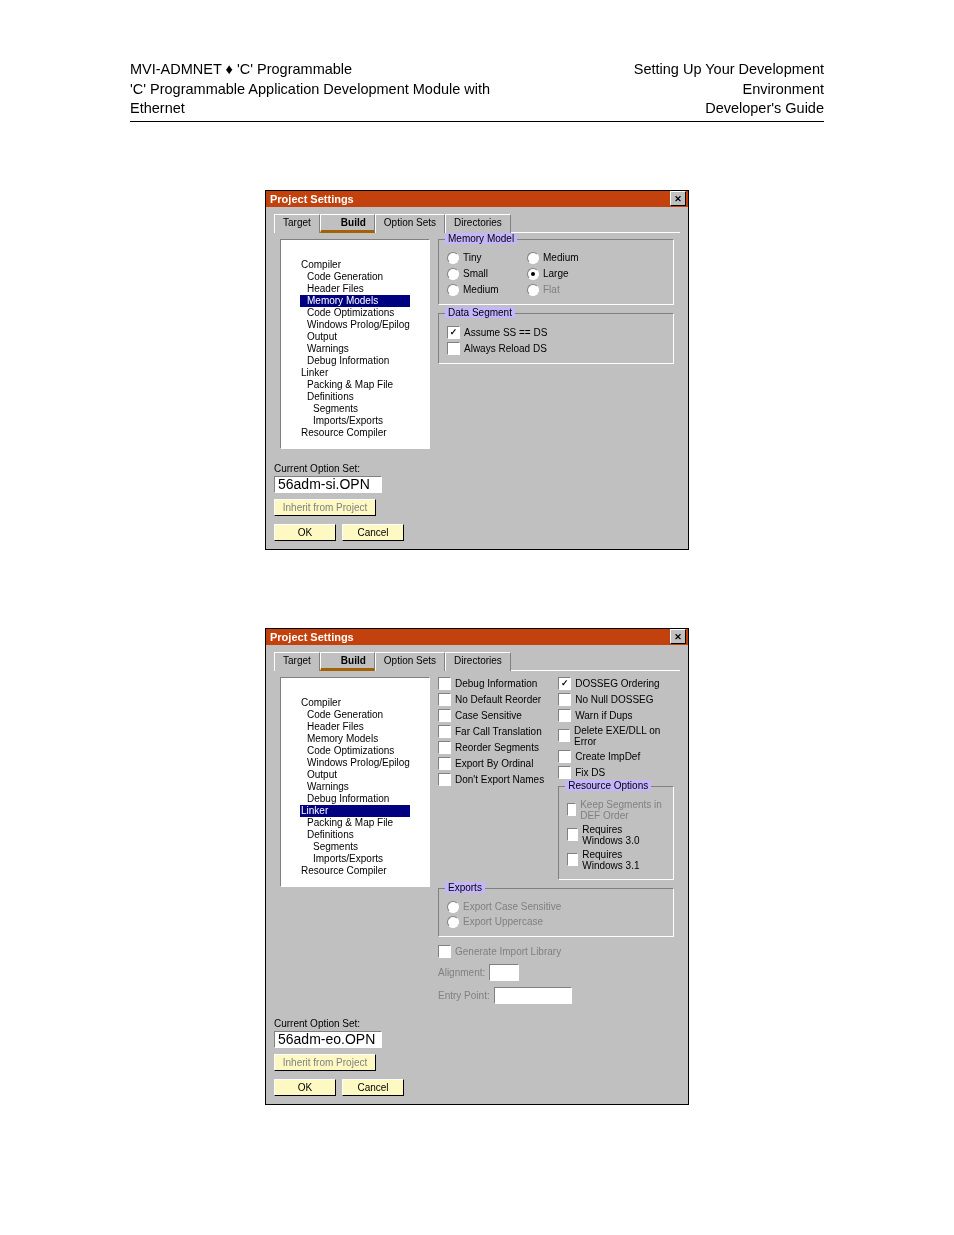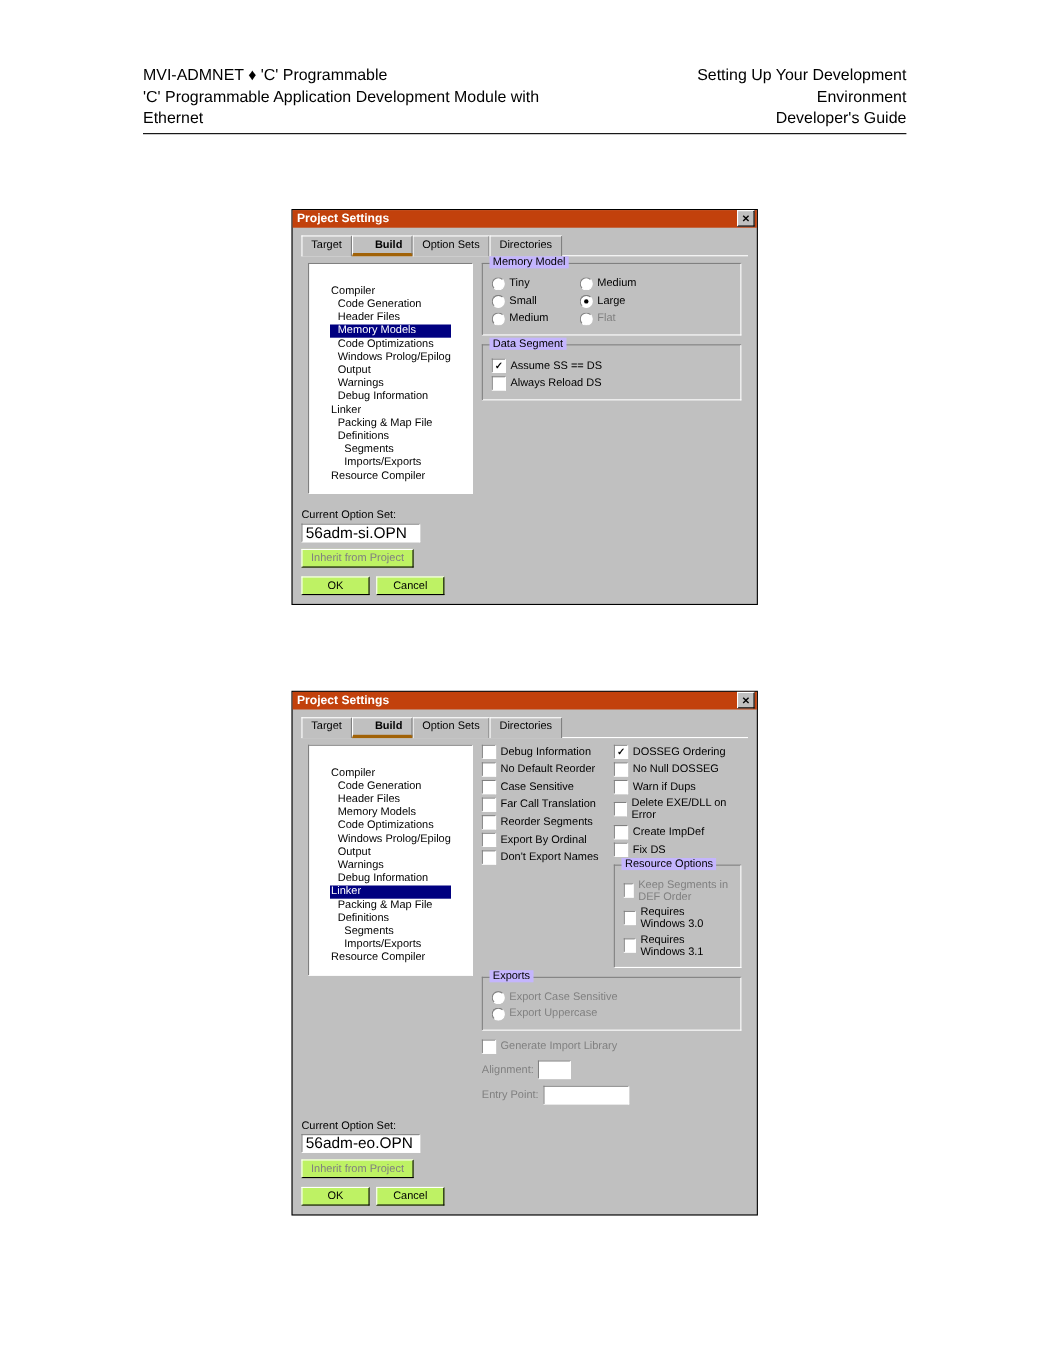--- a/index.html
+++ b/index.html
@@ -171,21 +171,21 @@
     height: 13px;
     display: flex;
     align-items: center;
   }
   .sunken-input.tiny { width: 22px; display:inline-flex; }
   .btn {
     border-top: 1px solid #fff;
     border-left: 1px solid #fff;
     border-right: 1px solid #000;
     border-bottom: 1px solid #000;
-    background: #bef264;
+    background: #fef9c3;
     padding: 2px 0;
     font-size: 10px;
     text-align: center;
     display: inline-block;
   }
   .btn.disabled { color: #808080; }
   .btn-row {
     margin: 8px;
     display: flex;
     gap: 6px;

